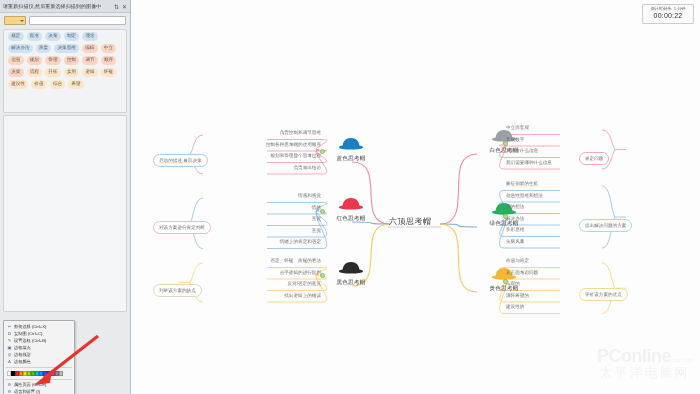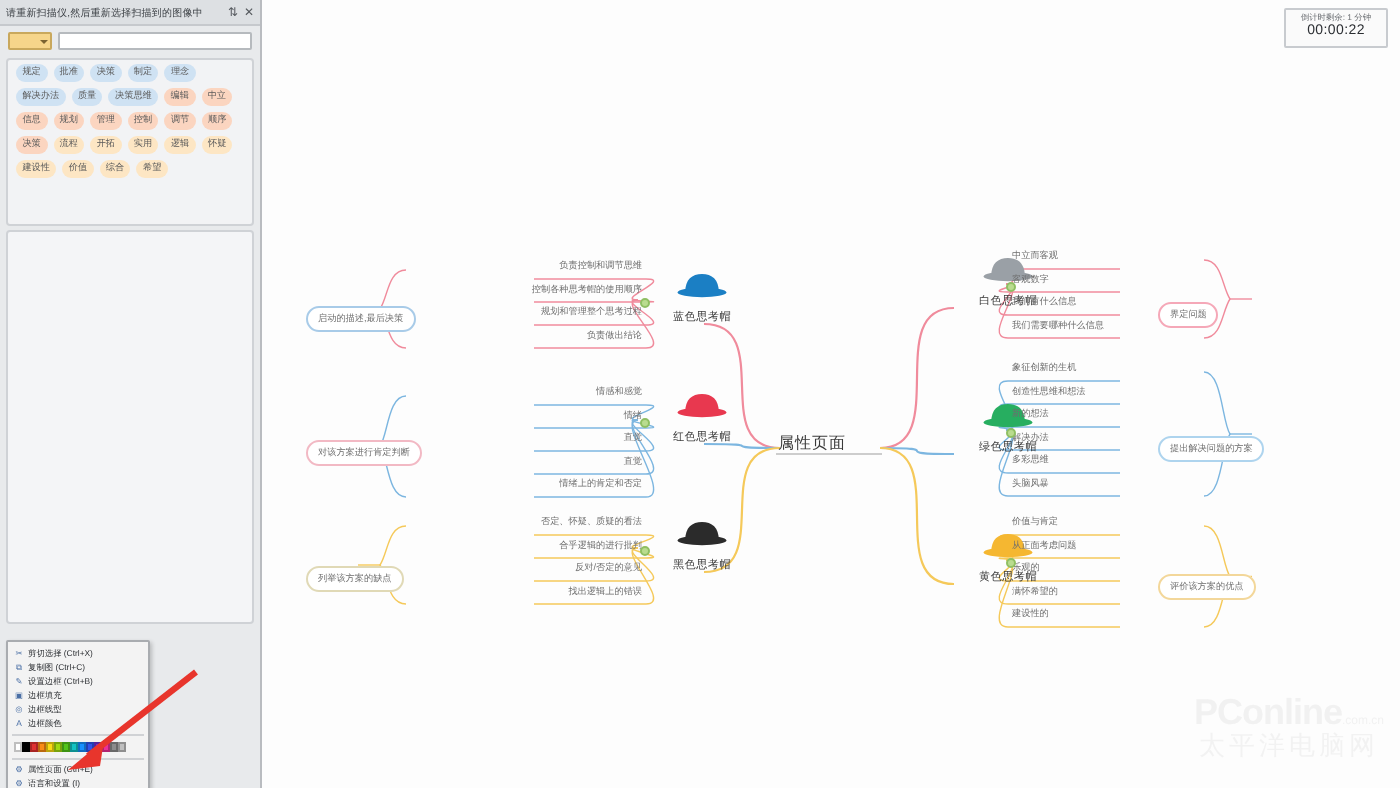--- a/index.html
+++ b/index.html
@@ -313,21 +313,21 @@
       <line x1="373" y1="302" x2="429" y2="302" stroke="#f5c95a" stroke-width=".7"></line>
       <path d="M373,302 C359,302 384,280 372,280" stroke="#f5c95a" stroke-width=".7" fill="none"></path>
       <line x1="373" y1="313.5" x2="429" y2="313.5" stroke="#f5c95a" stroke-width=".7"></line>
       <path d="M373,313.5 C359,313.5 384,280 372,280" stroke="#f5c95a" stroke-width=".7" fill="none"></path>
       <path d="M471,263 C480,263 480,282.25 484,288.25
        C480,294.25 480,313.5 471,313.5" stroke="#f5c95a" stroke-width=".7" fill="none"></path>
       <line x1="484" y1="288.25" x2="495" y2="288.25" stroke="#f5c95a" stroke-width=".7"></line>
     </svg>
 
   <div id="mm-nodes">
-      <div class="node centernode" style="left: 258px; top: 216px;">属性页面</div>
+      <div class="node centernode" style="left: 258px; top: 216px;">六顶思考帽</div>
       <div class="node hatnode" style="left: 194px; top: 136px; width: 52px;"><svg width="26" height="13" viewBox="0 0 26 13">
           <ellipse cx="13" cy="10.2" rx="12.2" ry="2.4" fill="#1b7fc4"></ellipse>
           <path d="M4.6,10 C4.6,3.8 8,1 13,1 C18,1 21.4,3.8 21.4,10 Z" fill="#1b7fc4"></path>
         </svg><div class="hatname">蓝色思考帽</div></div>
       <div class="node leaf" style="top: 131px; left: 70px; width: 120px; text-align: right; padding-right: 3px;">负责控制和调节思维</div>
       <div class="node leaf" style="top: 142.5px; left: 70px; width: 120px; text-align: right; padding-right: 3px;">控制各种思考帽的使用顺序</div>
       <div class="node leaf" style="top: 154px; left: 70px; width: 120px; text-align: right; padding-right: 3px;">规划和管理整个思考过程</div>
       <div class="node leaf" style="top: 165.5px; left: 70px; width: 120px; text-align: right; padding-right: 3px;">负责做出结论</div>
       <div class="dot" style="left: 189px; top: 148.5px;"></div>
       <div class="node" style="left: 22px; top: 148px;"><span class="pillbox pill-blue">启动的描述,最后决策</span></div>

